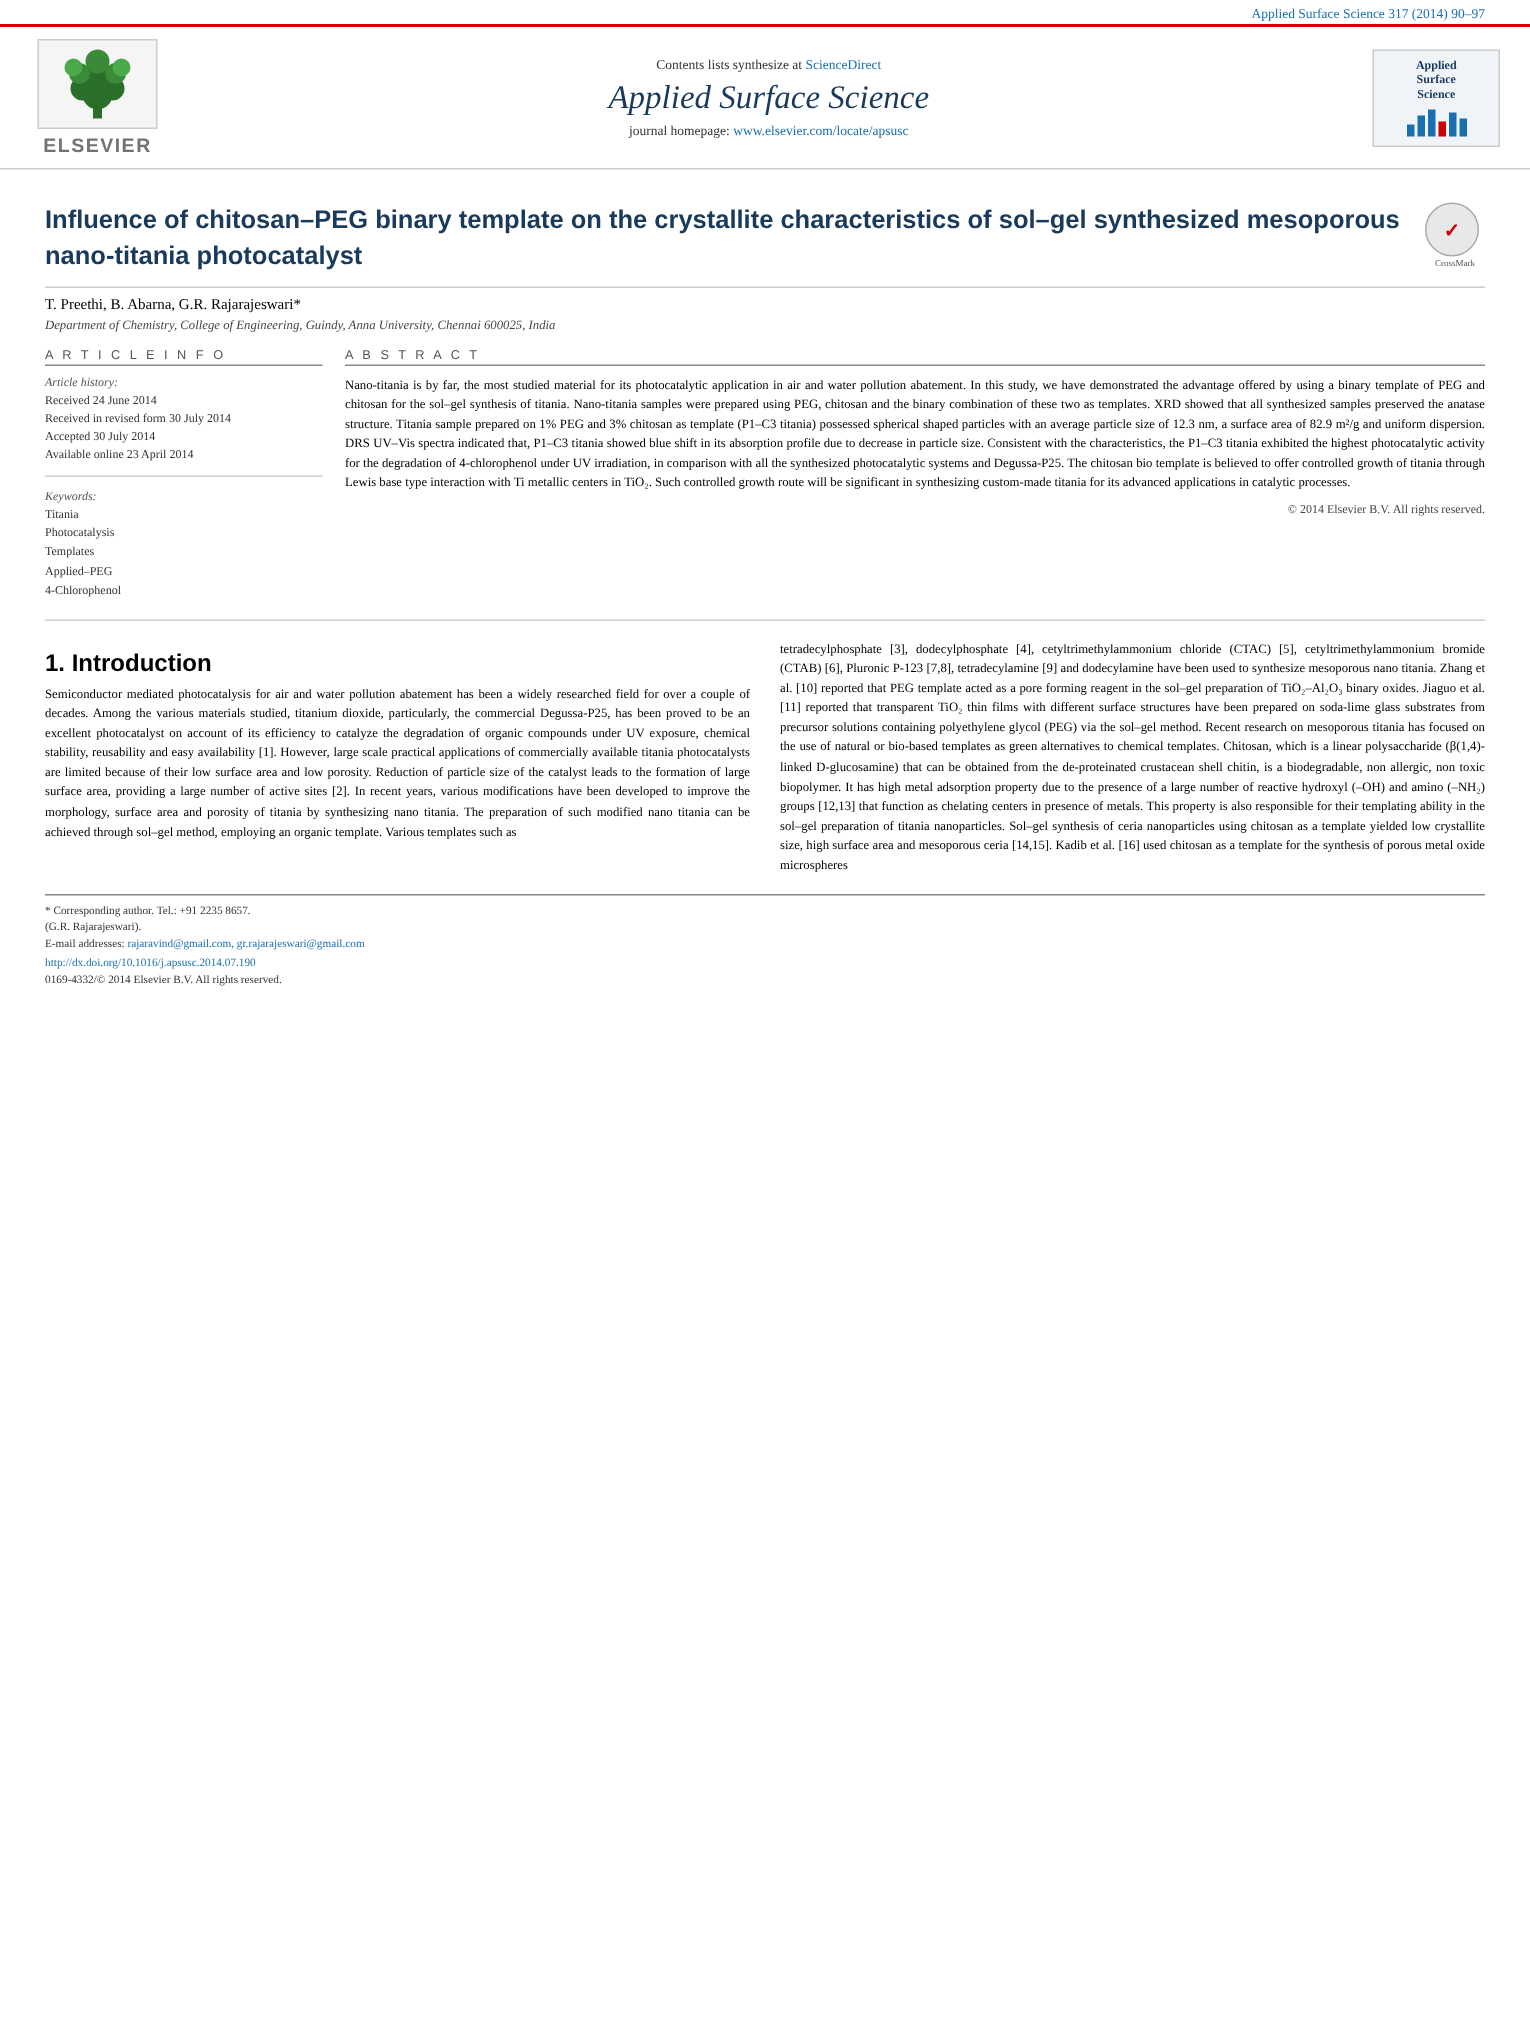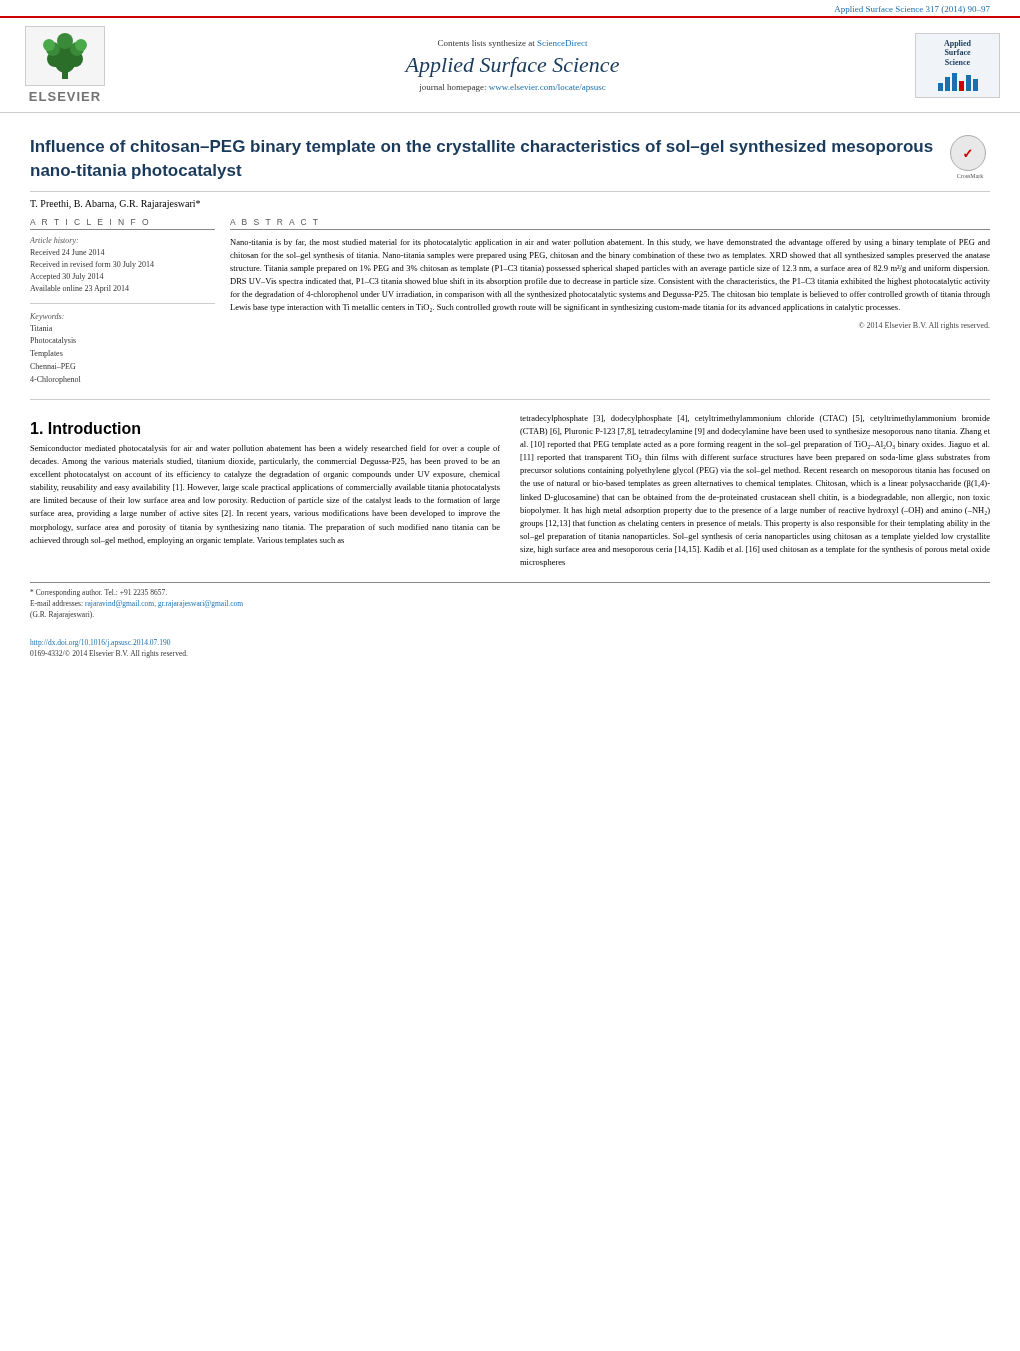--- a/index.html
+++ b/index.html
@@ -328,36 +328,37 @@
       <div class="crossmark-circle" style="font-family:Arial;font-size:13px;font-weight:bold;color:#c00;">
         ✓
       </div>
       <div style="font-size:6px;text-align:center;color:#555;margin-top:2px;">CrossMark</div>
     </div>
   </div>
 
   <div class="authors">
     <span>T. Preethi, B. Abarna, G.R. Rajarajeswari*</span>
   </div>
+  <div class="affiliation">Department of Chemistry, College of Engineering, Guindy, Anna University, Chennai 600025, India</div>
 
   <div class="two-col">
 
     <div class="article-info">
       <div class="section-title">A R T I C L E   I N F O</div>
       <div class="subsection-title">Article history:</div>
       <div class="info-text">Received 24 June 2014</div>
       <div class="info-text">Received in revised form 30 July 2014</div>
       <div class="info-text">Accepted 30 July 2014</div>
       <div class="info-text">Available online 23 April 2014</div>
       <div style="border-bottom:1px solid #ccc;margin:8px 0 0 0;"></div>
       <div class="subsection-title" style="margin-top:8px;">Keywords:</div>
       <div class="keywords-text">Titania</div>
       <div class="keywords-text">Photocatalysis</div>
       <div class="keywords-text">Templates</div>
-      <div class="keywords-text">Chennai–PEG</div>
+      <div class="keywords-text">Applied–PEG</div>
       <div class="keywords-text">4-Chlorophenol</div>
     </div>
 
     <div class="abstract-section">
       <div class="section-title">A B S T R A C T</div>
       <div class="abstract-text">Nano-titania is by far, the most studied material for its photocatalytic application in air and water pollution abatement. In this study, we have demonstrated the advantage offered by using a binary template of PEG and chitosan for the sol–gel synthesis of titania. Nano-titania samples were prepared using PEG, chitosan and the binary combination of these two as templates. XRD showed that all synthesized samples preserved the anatase structure. Titania sample prepared on 1% PEG and 3% chitosan as template (P1–C3 titania) possessed spherical shaped particles with an average particle size of 12.3 nm, a surface area of 82.9 m²/g and uniform dispersion. DRS UV–Vis spectra indicated that, P1–C3 titania showed blue shift in its absorption profile due to decrease in particle size. Consistent with the characteristics, the P1–C3 titania exhibited the highest photocatalytic activity for the degradation of 4-chlorophenol under UV irradiation, in comparison with all the synthesized photocatalytic systems and Degussa-P25. The chitosan bio template is believed to offer controlled growth of titania through Lewis base type interaction with Ti metallic centers in TiO₂. Such controlled growth route will be significant in synthesizing custom-made titania for its advanced applications in catalytic processes.</div>
       <div class="copyright-line">© 2014 Elsevier B.V. All rights reserved.</div>
     </div>
   </div>
 
@@ -374,24 +375,24 @@
 
     <div class="body-col">
       <div class="body-text">
         tetradecylphosphate [3], dodecylphosphate [4], cetyltrimethylammonium chloride (CTAC) [5], cetyltrimethylammonium bromide (CTAB) [6], Pluronic P-123 [7,8], tetradecylamine [9] and dodecylamine have been used to synthesize mesoporous nano titania. Zhang et al. [10] reported that PEG template acted as a pore forming reagent in the sol–gel preparation of TiO₂–Al₂O₃ binary oxides. Jiaguo et al. [11] reported that transparent TiO₂ thin films with different surface structures have been prepared on soda-lime glass substrates from precursor solutions containing polyethylene glycol (PEG) via the sol–gel method. Recent research on mesoporous titania has focused on the use of natural or bio-based templates as green alternatives to chemical templates. Chitosan, which is a linear polysaccharide (β(1,4)-linked D-glucosamine) that can be obtained from the de-proteinated crustacean shell chitin, is a biodegradable, non allergic, non toxic biopolymer. It has high metal adsorption property due to the presence of a large number of reactive hydroxyl (–OH) and amino (–NH₂) groups [12,13] that function as chelating centers in presence of metals. This property is also responsible for their templating ability in the sol–gel preparation of titania nanoparticles. Sol–gel synthesis of ceria nanoparticles using chitosan as a template yielded low crystallite size, high surface area and mesoporous ceria [14,15]. Kadib et al. [16] used chitosan as a template for the synthesis of porous metal oxide microspheres
       </div>
     </div>
   </div>
 
   <div class="footnote-area">
     <div class="fn-line">* Corresponding author. Tel.: +91 2235 8657.</div>
+    <div class="fn-line">(G.R. Rajarajeswari).</div>
     <div class="fn-line">
       <span>E-mail addresses:</span>
       <a style="color:#1a6faf;">rajaravind@gmail.com, gr.rajarajeswari@gmail.com</a>
     </div>
-    <div class="fn-line">(G.R. Rajarajeswari).</div>
-    <div class="fn-line" style="margin-top:19px;">
+    <div class="fn-line" style="margin-top:4px;">
       <a style="color:#1a6faf;text-decoration:none;font-size:7.5px;">http://dx.doi.org/10.1016/j.apsusc.2014.07.190</a>
     </div>
     <div class="fn-line">0169-4332/© 2014 Elsevier B.V. All rights reserved.</div>
   </div>
 
 </div>
 
 </body></html>

